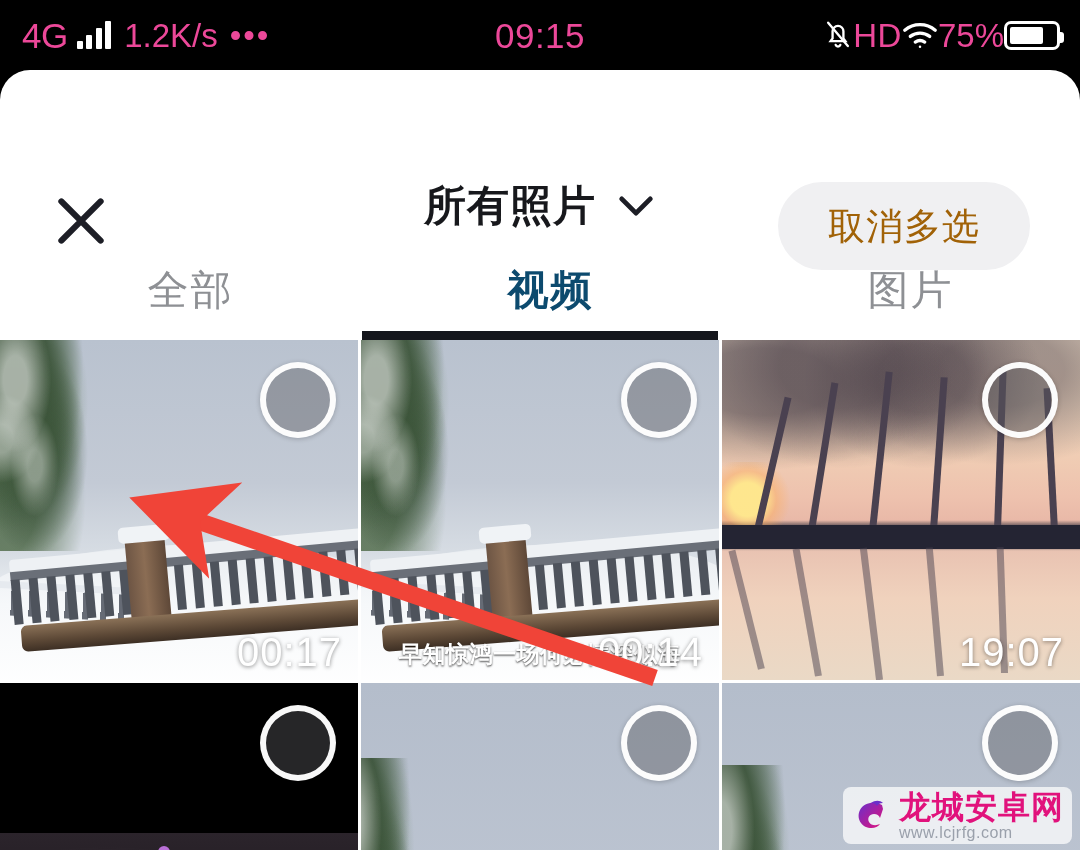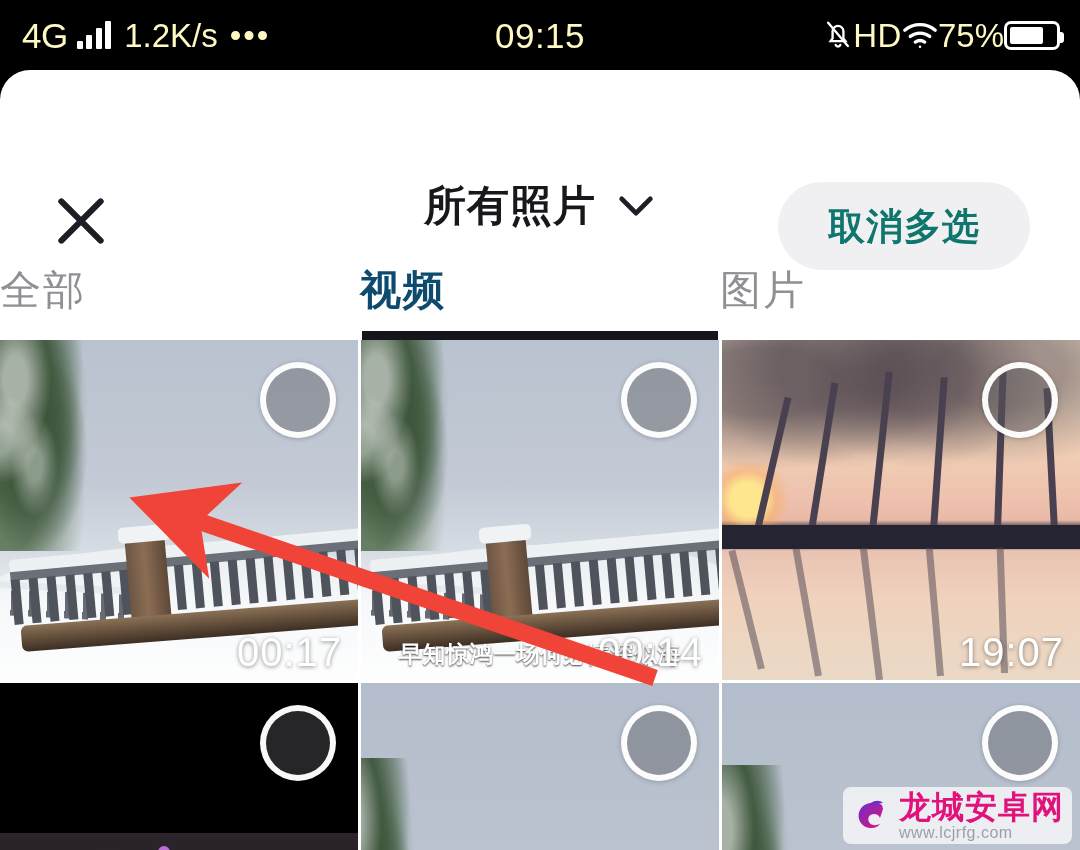--- a/index.html
+++ b/index.html
@@ -22,21 +22,21 @@
     overflow: hidden;
   }
 
   
   .statusbar {
     position: absolute;
     top: 0; left: 0;
     width: 1080px;
     height: 70px;
     background: #000000;
-    color: #fef9c3;
+    color: #ec4899;
     display: flex;
     align-items: center;
     z-index: 40;
   }
   .sb-left {
     position: absolute;
     left: 22px;
     display: flex;
     align-items: center;
     gap: 9px;
@@ -164,38 +164,39 @@
     height: 88px;
     min-width: 252px;
     display: flex;
     align-items: center;
     justify-content: center;
     padding: 0 26px;
     box-sizing: border-box;
   }
   .multi-btn span {
     font-size: 37px;
-    font-weight: 700;
-    color: #0f766e;
+    font-weight: 400;
+    color: #a16207;
     letter-spacing: 1px;
     line-height: 1;
   }
 
   
   .tabs {
     position: relative;
     height: 100px;
     display: flex;
   }
   .tab {
     flex: 1 1 0;
     display: flex;
     align-items: center;
-    justify-content: flex-start;
+    justify-content: center;
     position: relative;
+    padding-left: 21px;
   }
   .tab span {
     font-size: 41px;
     color: #8e9094;
     font-weight: 400;
     letter-spacing: 2px;
     line-height: 1;
   }
   .tab.active span {
     color: #0c4a6e;

